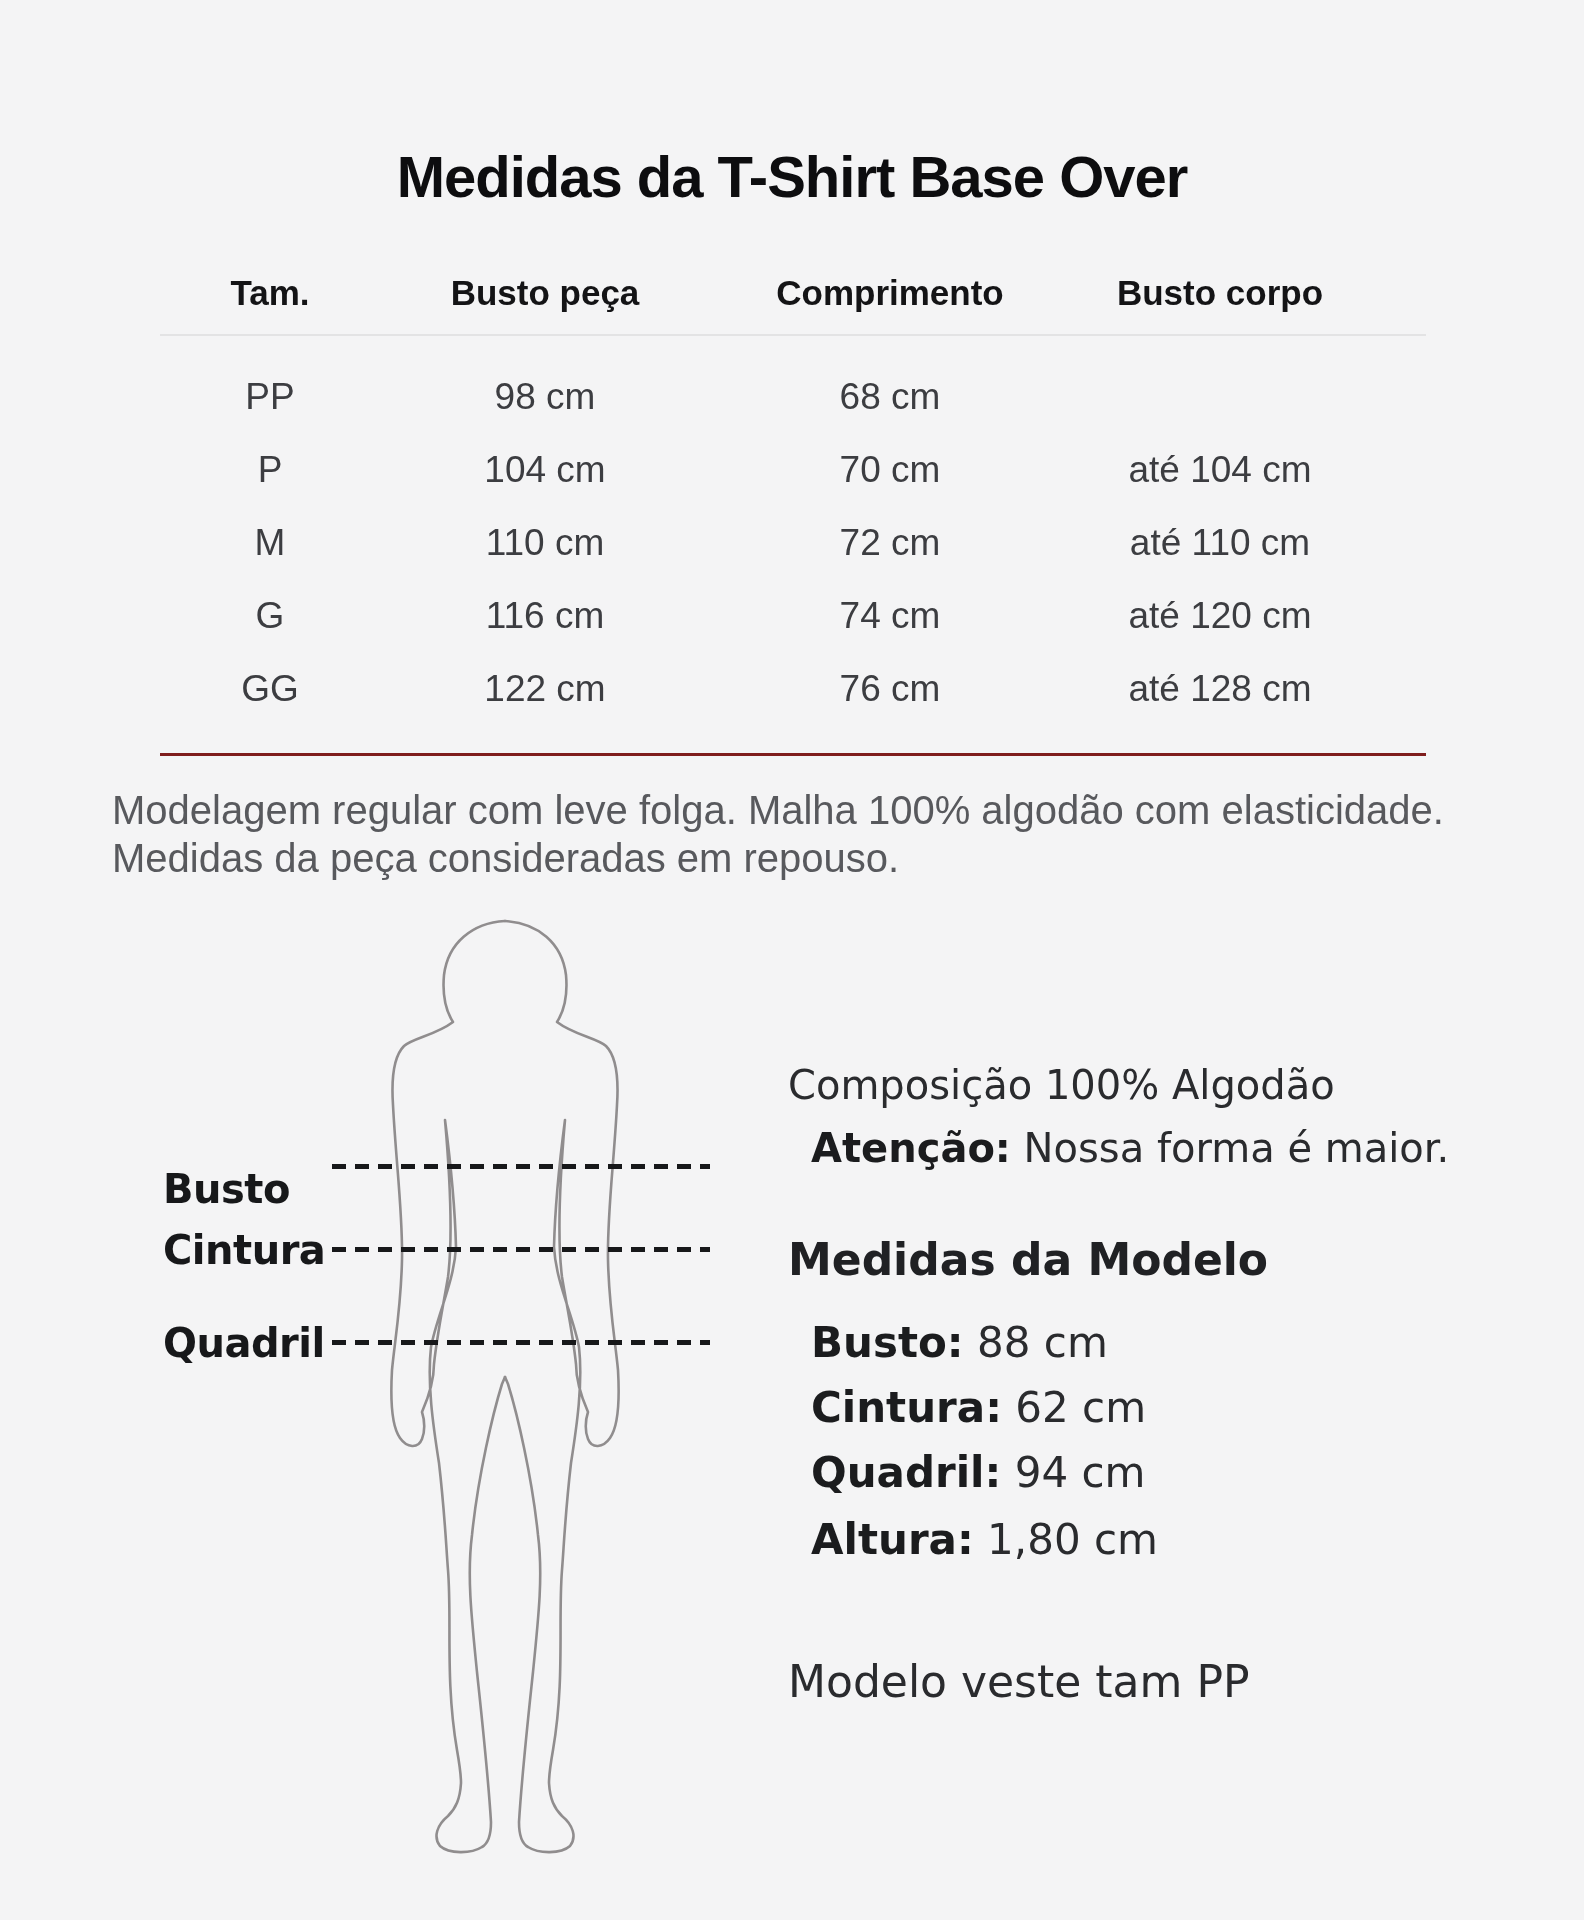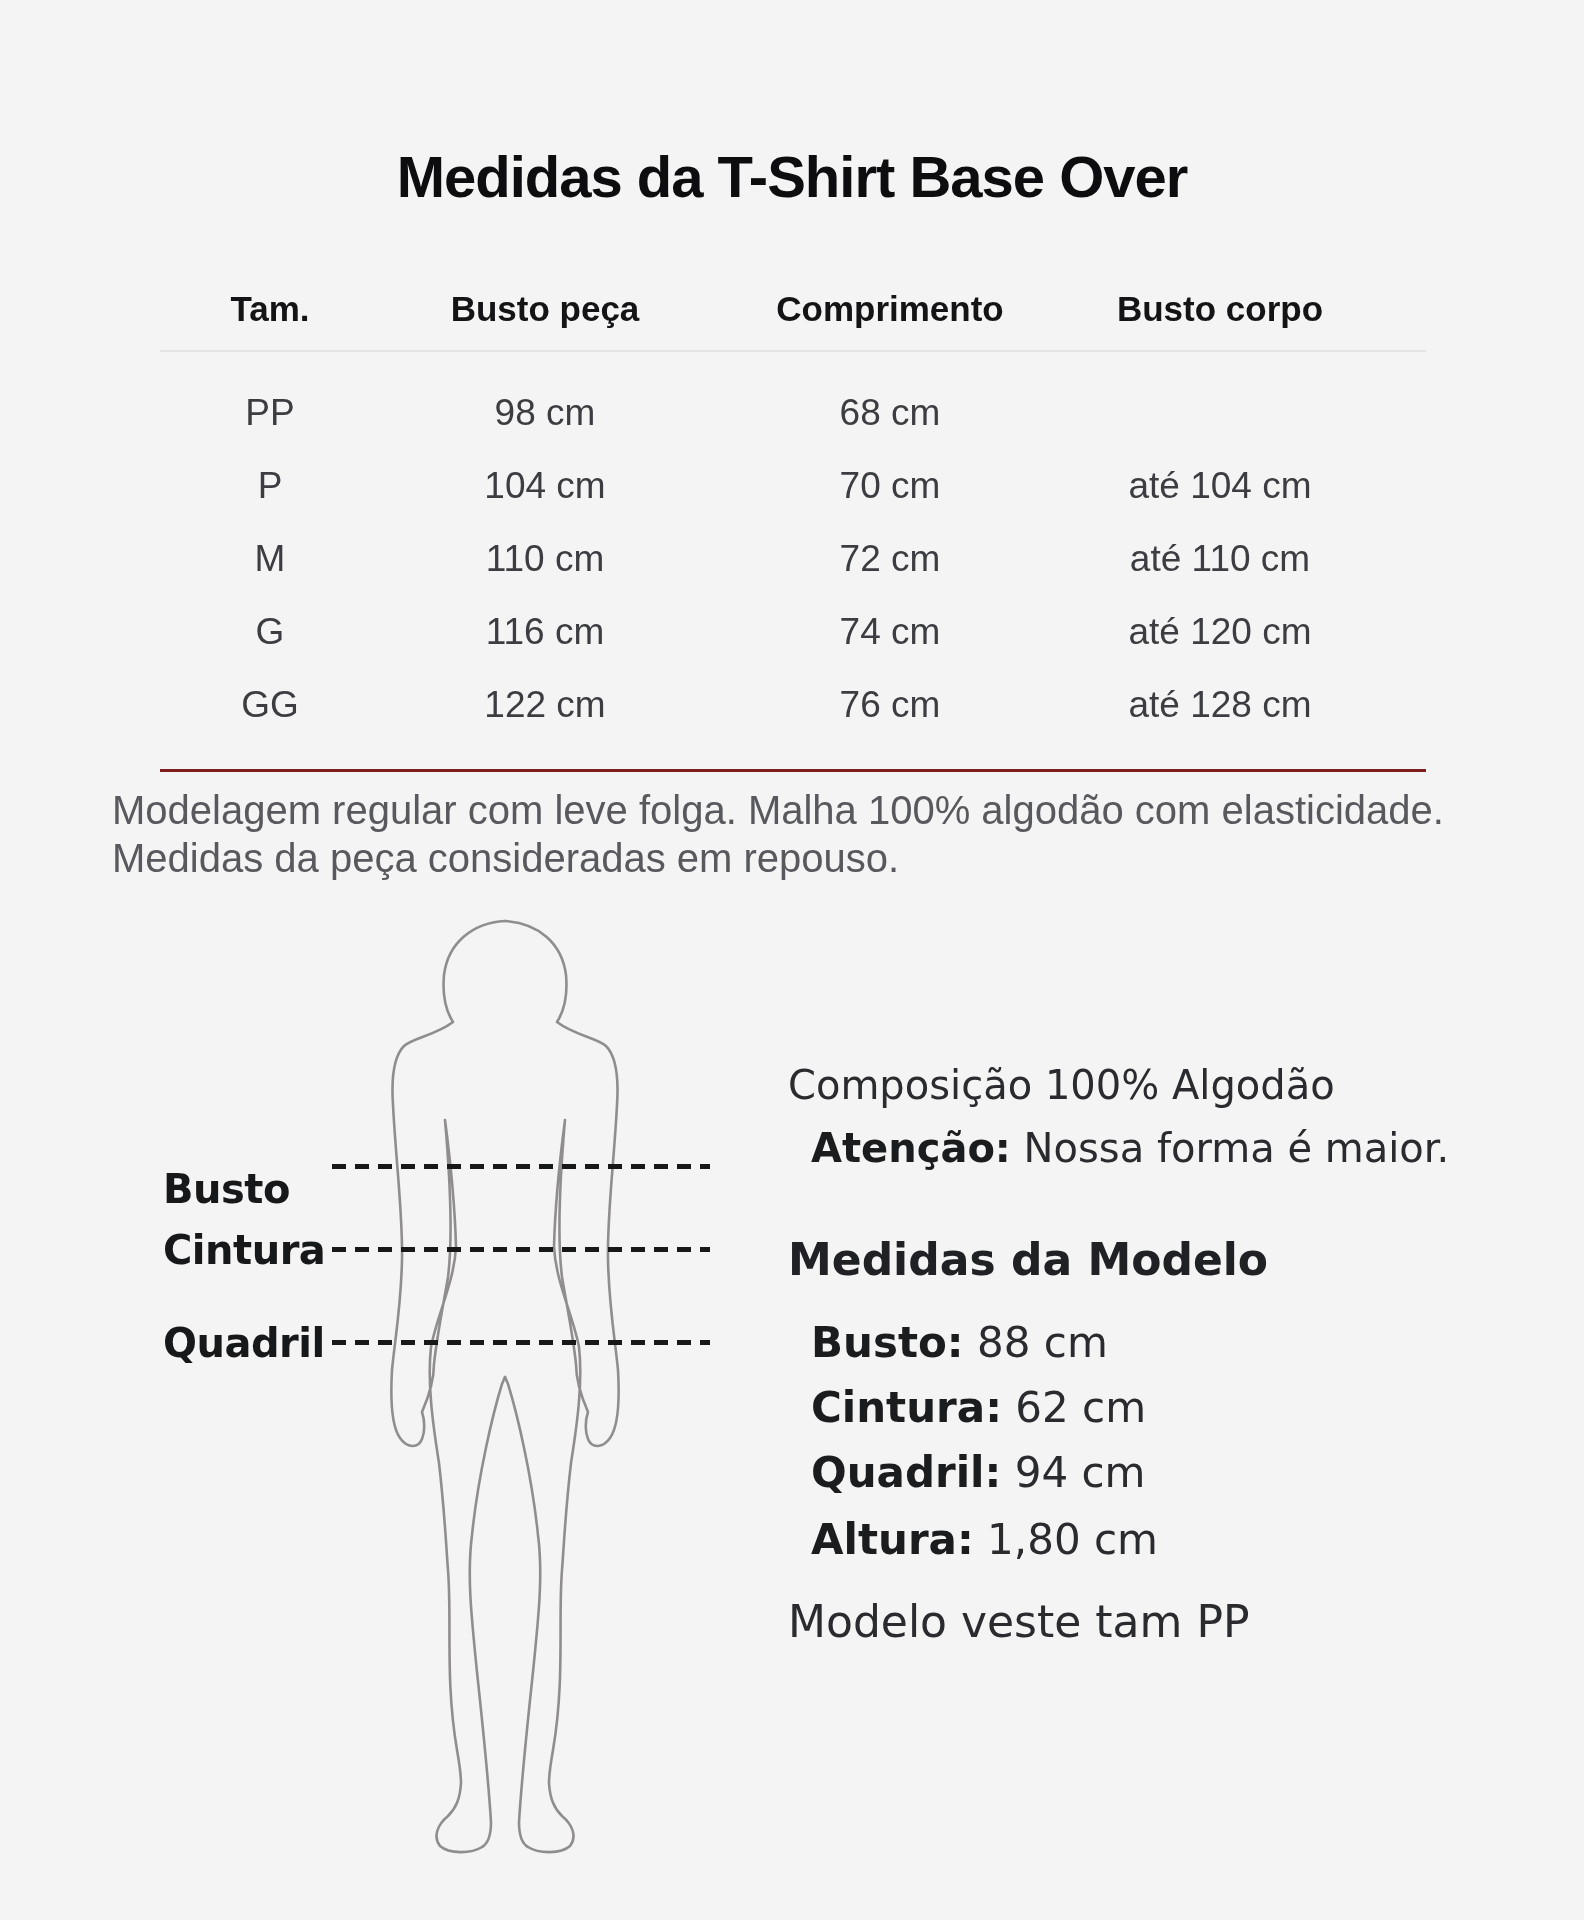--- a/index.html
+++ b/index.html
@@ -16,21 +16,21 @@
   
   .title{
     position:absolute;top:104px;left:0;width:1584px;
     text-align:center;
     font-size:58px;font-weight:bold;letter-spacing:-1px;
     color:#0d0d0f;
   }
 
   
   .size-table{
-    position:absolute;top:268px;left:160px;width:1266px;
+    position:absolute;top:252px;left:160px;width:1266px;
   }
   .size-table .thead{
     display:grid;
     grid-template-columns:220px 330px 360px 300px;
     height:82px;align-items:center;
     border-bottom:2px solid #e3e3e4;
     font-weight:bold;font-size:35px;color:#141416;
   }
   .size-table .thead > div{text-align:center;}
   .size-table .tbody{
@@ -77,21 +77,21 @@
     font-family:"DejaVu Sans", sans-serif;color:#2a2b2e;}
   .info .line{position:absolute;left:0;white-space:nowrap;}
   .composicao{top:1061px;font-size:40px;line-height:48px;}
   .atencao{top:1124px;font-size:40px;line-height:48px;}
   .model-heading{top:1234px;font-size:44px;line-height:52px;font-weight:bold;color:#202124;}
   .measure{font-size:42px;line-height:50px;}
   .measure.m0{top:1318px;}
   .measure.m1{top:1383px;}
   .measure.m2{top:1448px;}
   .measure.m3{top:1515px;}
-  .wears{top:1596px;font-size:44px;line-height:52px;}
+  .wears{top:1656px;font-size:44px;line-height:52px;}
   b{font-weight:bold;color:#1b1c1e;margin-left:23px;}
 </style>
 </head>
 <body>
 
 <div class="page">
 
   <h1 class="title">Medidas da T-Shirt Base Over</h1>
 
   <div class="size-table">

